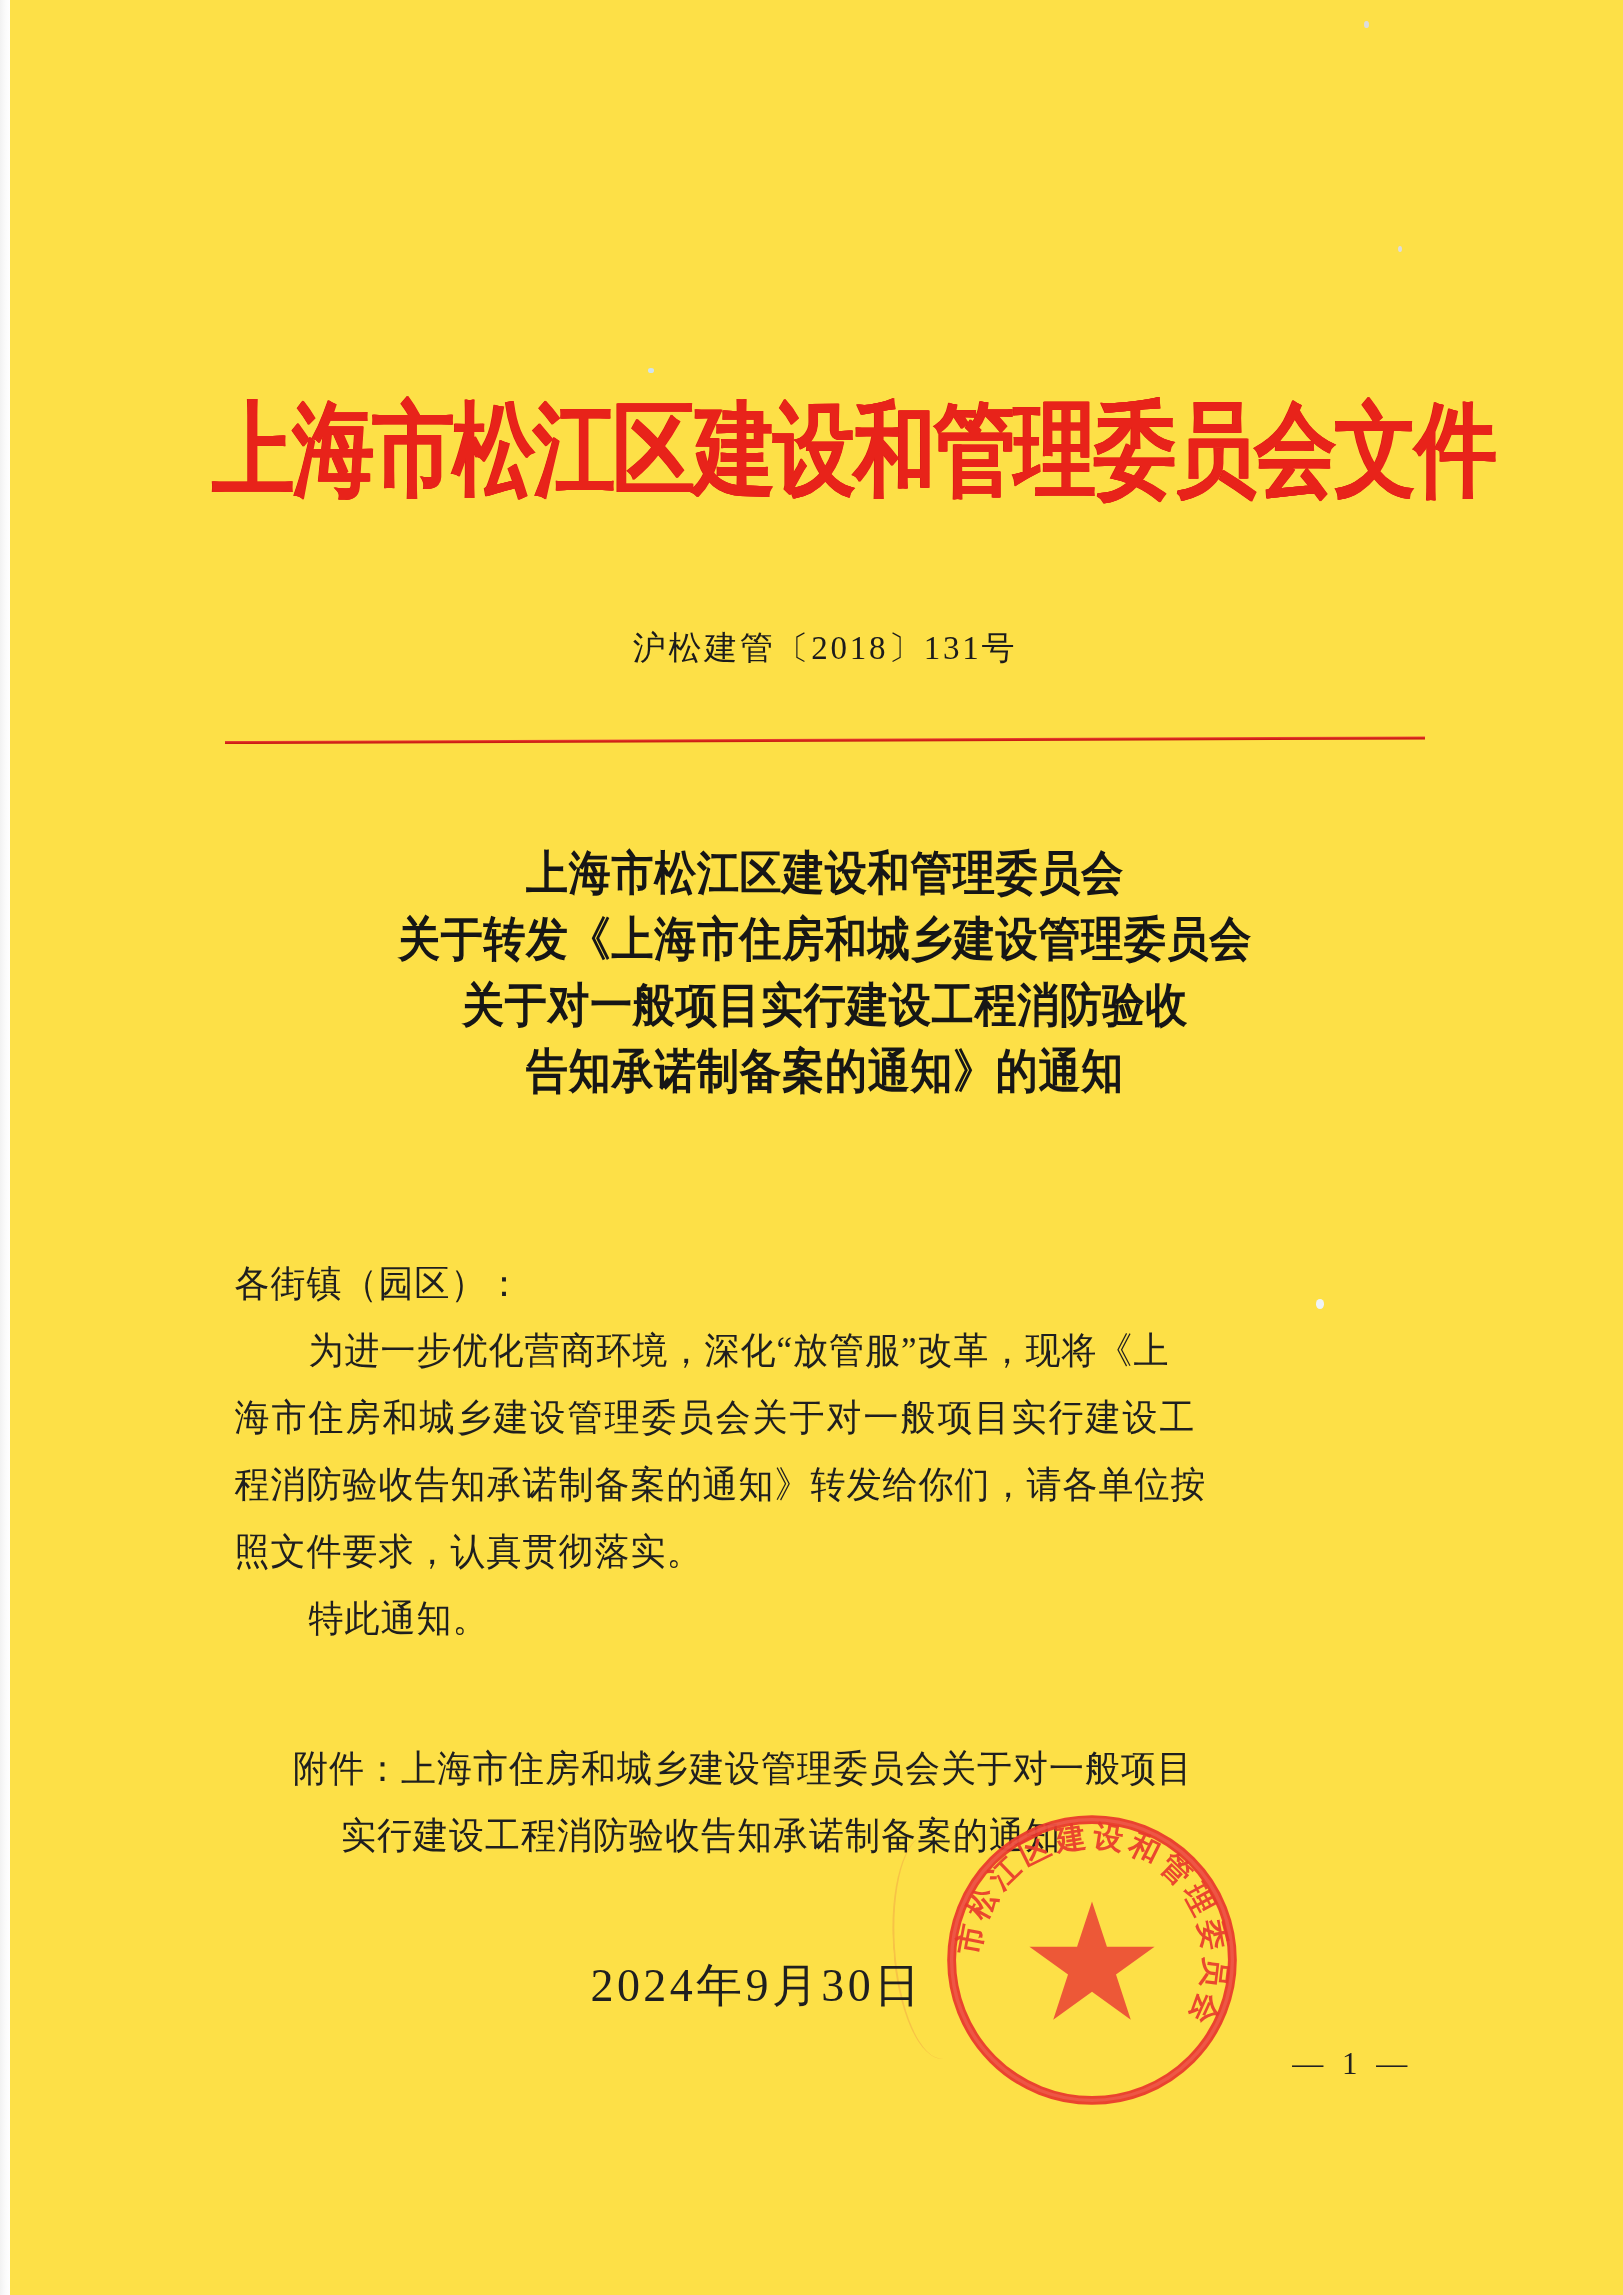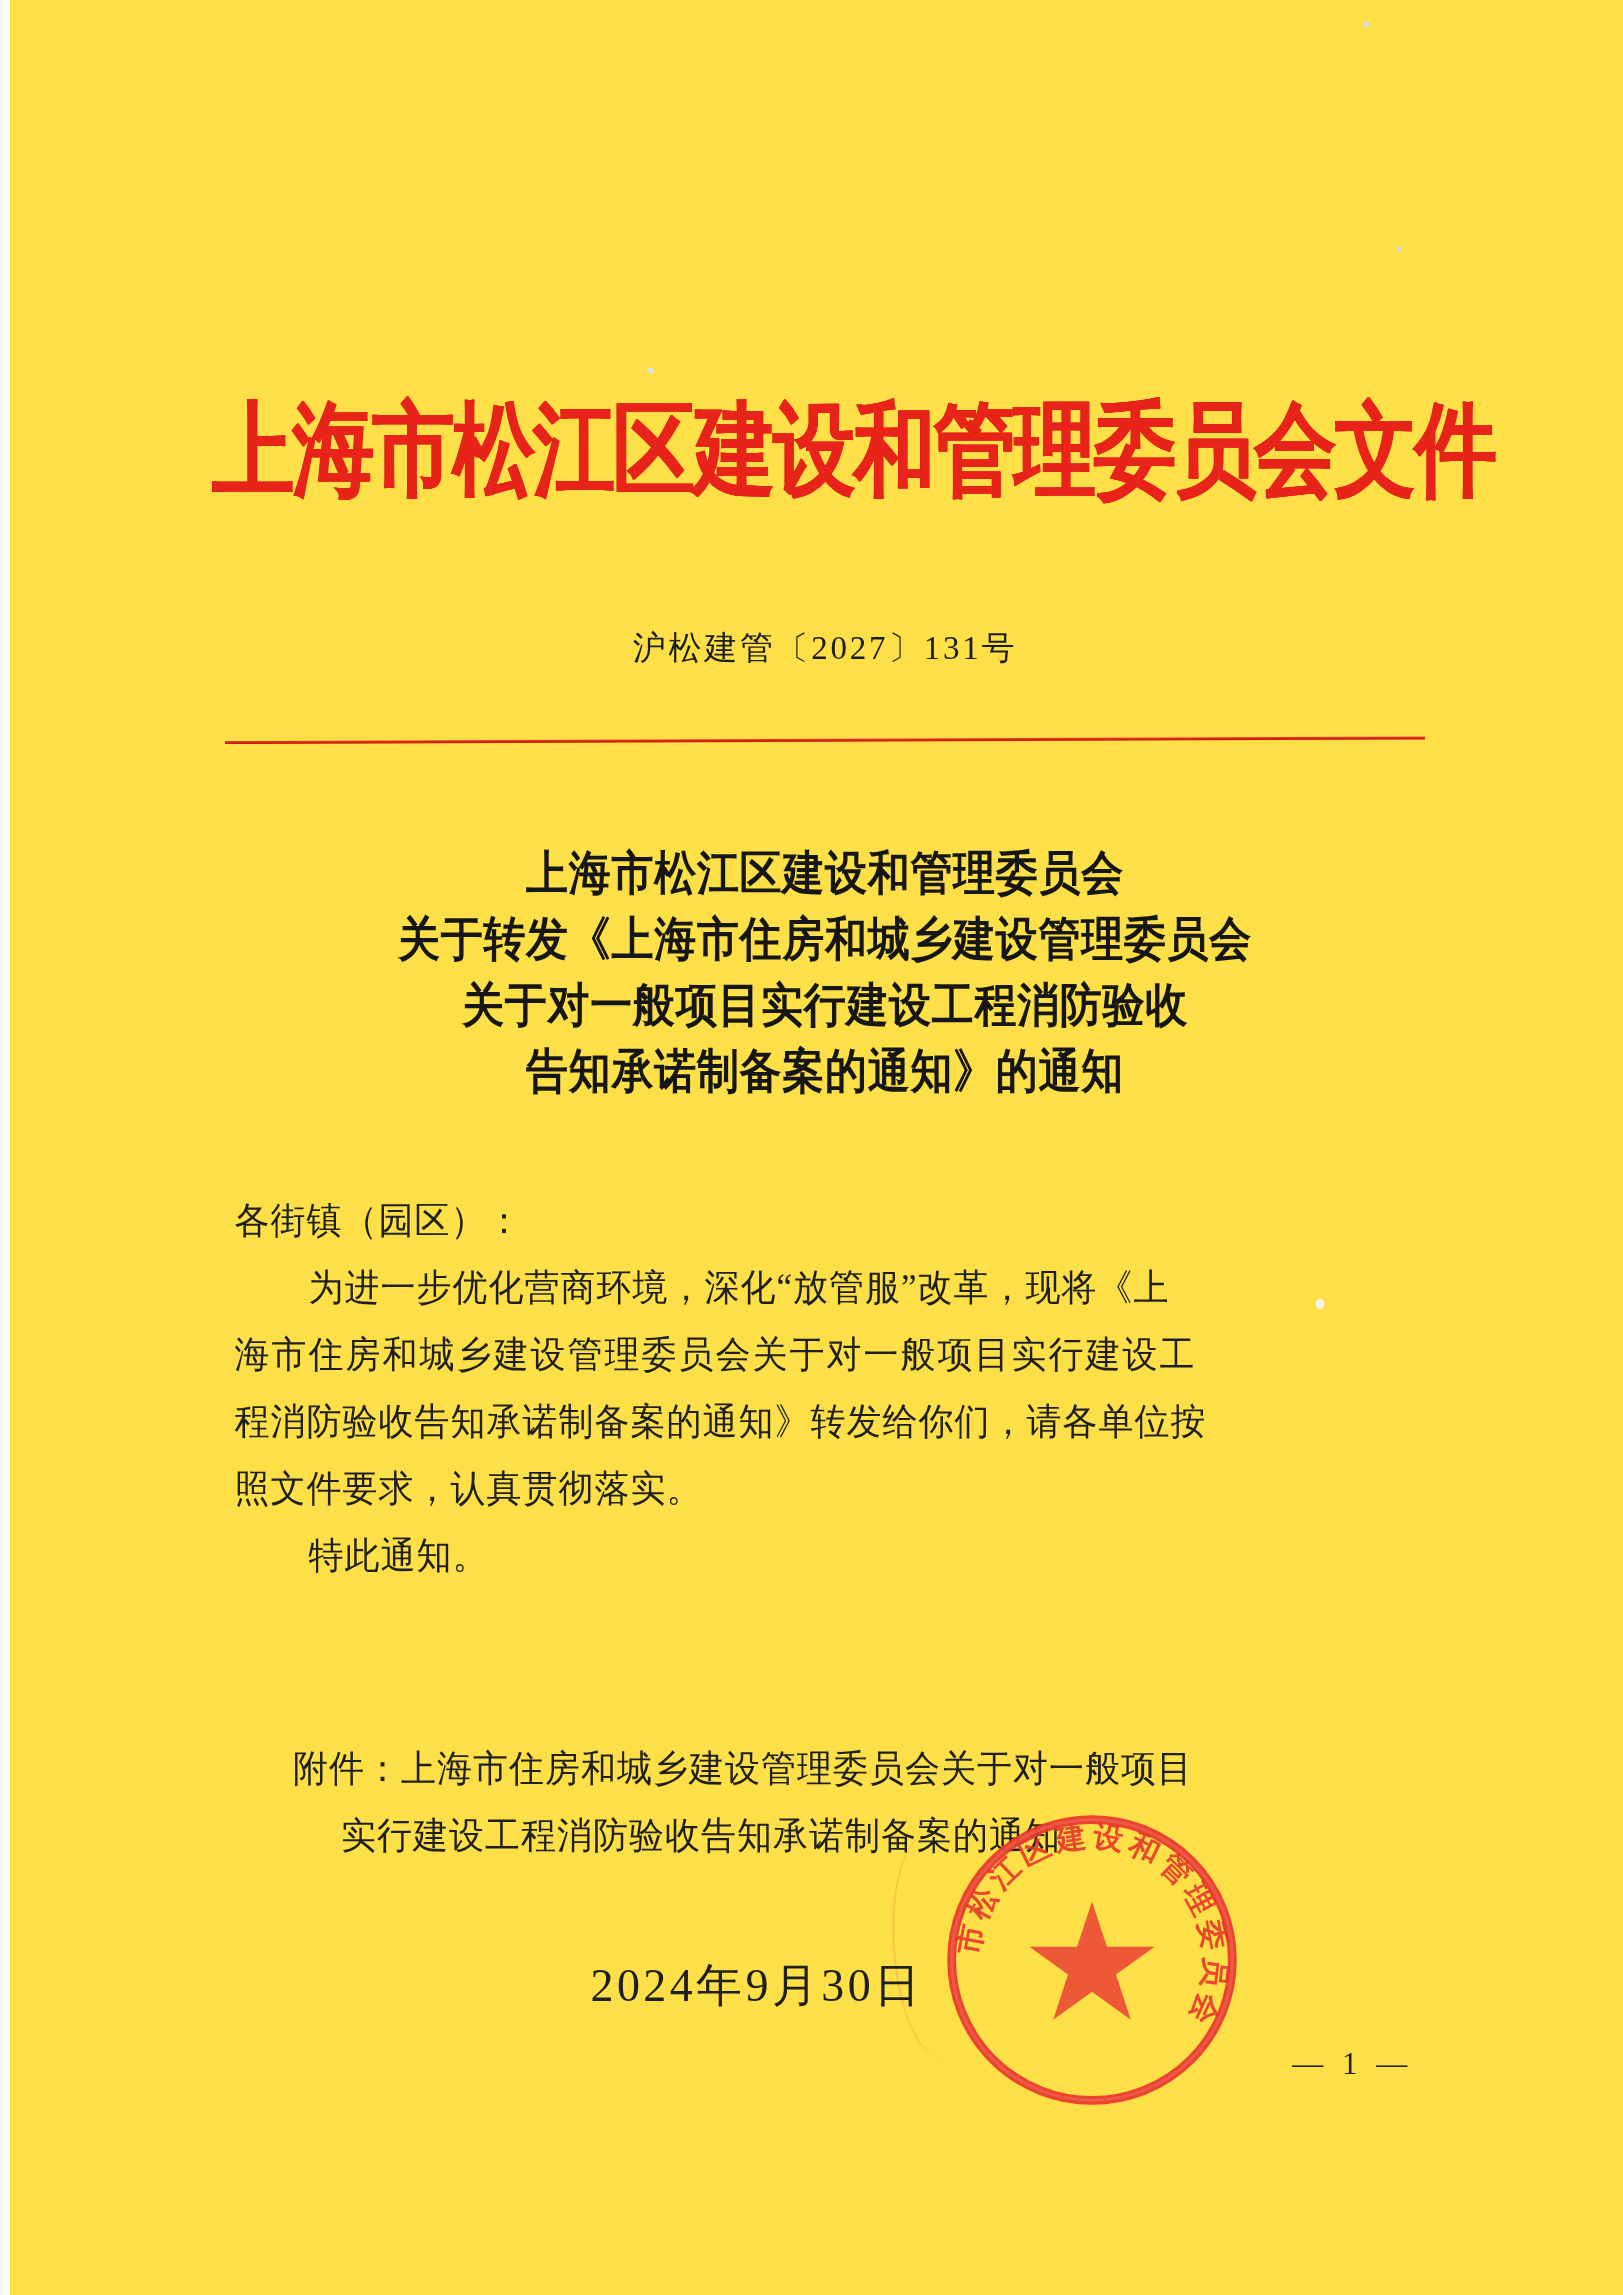--- a/index.html
+++ b/index.html
@@ -107,21 +107,21 @@
     letter-spacing: 0.7px;
     color: #161616;
     white-space: nowrap;
     transform: scaleY(1.12);
   }
 
   
   .body-block {
     position: absolute;
     left: 9.5px;
-    top: 1187px;
+    top: 1250px;
     width: 1191px;
   }
   .body-line {
     font-family: "Liberation Serif", "DejaVu Serif", serif;
     font-size: 35px;
     line-height: 67px;
     letter-spacing: 1px;
     color: #1f1f1f;
     white-space: nowrap;
     transform: scaleY(1.06);
@@ -210,21 +210,21 @@
   <div class="scan-speck" style="left:1398px;top:246px;width:4.1px;height:6.1px;"></div>
   <div class="scan-speck" style="left:1316px;top:1299px;width:8.2px;height:9.5px;background:#eef3f7;"></div>
 
   <div class="content">
 
     <div class="letterhead">
       <div class="letterhead-text">上海市松江区建设和管理委员会文件</div>
     </div>
 
     <div class="doc-number">
-      <span class="doc-number-text">沪松建管〔2027〕131号</span>
+      <span class="doc-number-text">沪松建管〔2018〕131号</span>
     </div>
 
     <div class="red-rule"></div>
 
     <div class="title-block">
       <div class="title-line">上海市松江区建设和管理委员会</div>
       <div class="title-line">关于转发《上海市住房和城乡建设管理委员会</div>
       <div class="title-line">关于对一般项目实行建设工程消防验收</div>
       <div class="title-line">告知承诺制备案的通知》的通知</div>
     </div>

